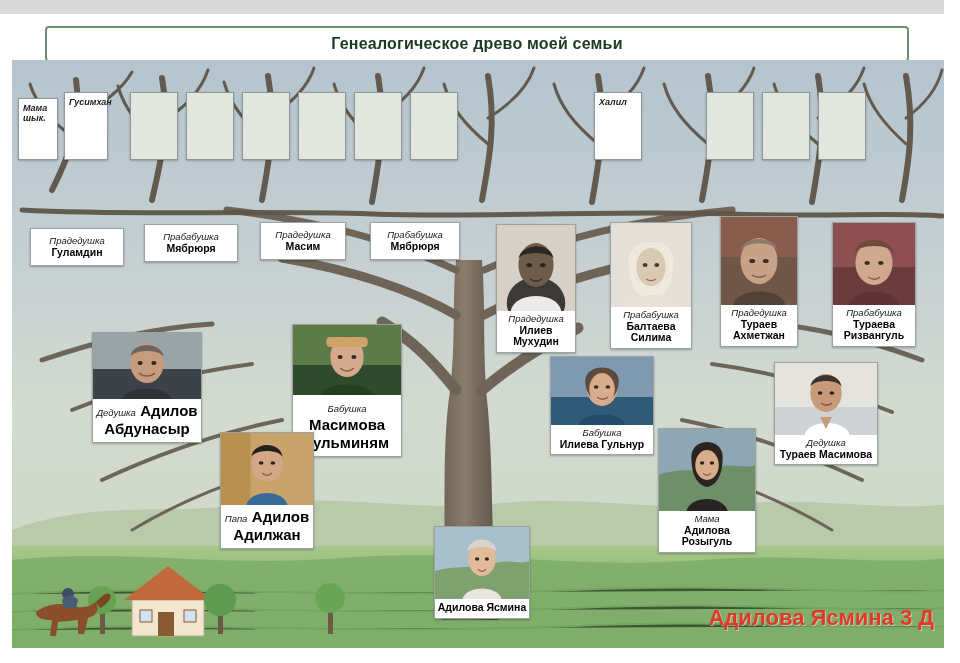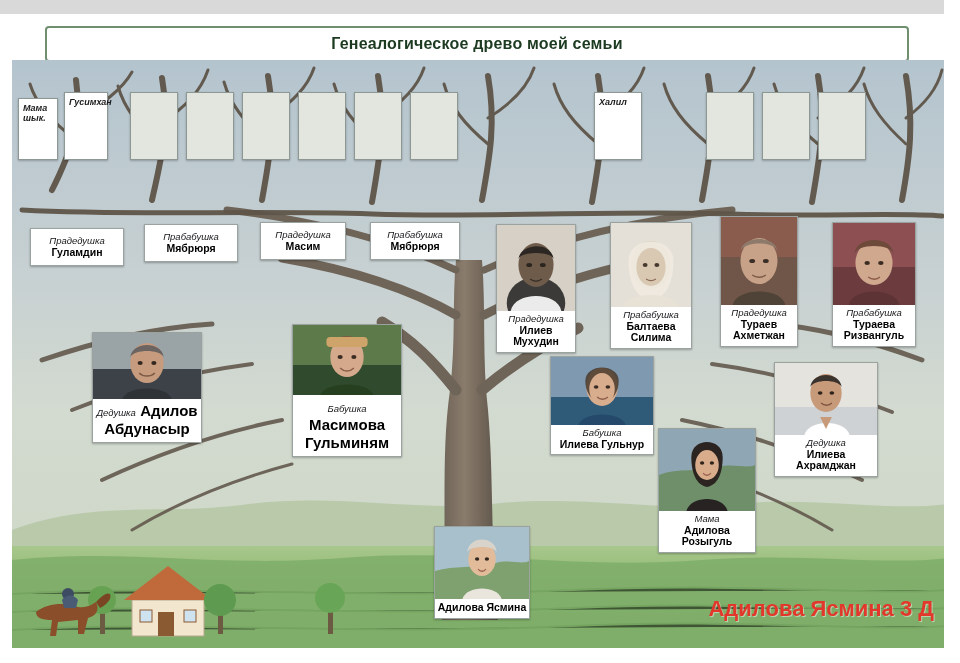--- a/index.html
+++ b/index.html
@@ -130,21 +130,21 @@
     background: #ffffff;
     border: 1px solid #9aa3a0;
     box-shadow: 0 1px 2px rgba(0,0,0,.3);
     text-align: center;
     padding: 6px 3px 7px 3px;
   }
 
   .signature {
     position: absolute;
     right: 14px;
-    bottom: 26px;
+    bottom: 17px;
     font-size: 22px;
     font-weight: bold;
     color: #e2372b;
     text-shadow: 1px 1px 0 rgba(255,255,255,.45);
     white-space: nowrap;
   }
 </style>
 </head>
 <body>
 
@@ -483,24 +483,42 @@
           <path d="M36,24 C38,8 66,8 68,24 C64,16 40,16 36,24 Z" fill="#3a322c"></path>
           <ellipse cx="46" cy="30" rx="2.4" ry="1.8" fill="#2e241c"></ellipse>
           <ellipse cx="58" cy="30" rx="2.4" ry="1.8" fill="#2e241c"></ellipse>
           <path d="M47,40 C50,43 55,43 58,40" stroke="#7f5540" stroke-width="1.3" fill="none"></path>
           <path d="M30,72 C34,56 72,56 76,72 Z" fill="#ffffff"></path>
           <path d="M46,54 L52,66 L58,54 Z" fill="#c79a79"></path>
         </svg>
       </div>
       <div class="namebox">
         <span class="rel">Дедушка</span>
-        <span class="nm">Илиева Ахрамджан</span>
-      </div>
-    </div>
-
+        <span class="nm">Тураев Масимова</span>
+      </div>
+    </div>
+
+    <div class="card" style="left:208px; top:372px; width:94px;">
+      <div class="photo" style="height:72px;">
+        <svg viewBox="0 0 94 72" preserveAspectRatio="none">
+          <rect width="94" height="72" fill="#caa36c"></rect>
+          <rect x="0" y="0" width="30" height="72" fill="#b8904f"></rect>
+          <ellipse cx="47" cy="30" rx="16" ry="19" fill="#d3a786"></ellipse>
+          <path d="M31,24 C33,8 61,8 63,24 C59,16 35,16 31,24 Z" fill="#23201d"></path>
+          <ellipse cx="41" cy="30" rx="2.4" ry="1.8" fill="#2b231c"></ellipse>
+          <ellipse cx="53" cy="30" rx="2.4" ry="1.8" fill="#2b231c"></ellipse>
+          <path d="M42,40 C45,43 49,43 52,40" stroke="#8a5a44" stroke-width="1.3" fill="none"></path>
+          <path d="M26,72 C30,56 64,56 68,72 Z" fill="#3a6a9a"></path>
+        </svg>
+      </div>
+      <div class="namebox">
+        <span class="rel-inline">Папа</span>
+        <span class="nm-inline">Адилов Адилжан</span>
+      </div>
+    </div>
 
     <div class="card" style="left:646px; top:368px; width:98px;">
       <div class="photo" style="height:82px;">
         <svg viewBox="0 0 98 82" preserveAspectRatio="none">
           <rect width="98" height="82" fill="#8fa7b5"></rect>
           <path d="M0,46 C20,38 40,44 60,38 C76,34 90,40 98,36 L98,82 L0,82 Z" fill="#6f8f6a"></path>
           <ellipse cx="49" cy="34" rx="15" ry="18" fill="#d9ad8c"></ellipse>
           <path d="M33,28 C33,8 65,8 65,28 C65,44 60,56 49,58 C38,56 33,44 33,28 Z" fill="#2b2420"></path>
           <ellipse cx="49" cy="36" rx="12" ry="15" fill="#d9ad8c"></ellipse>
           <ellipse cx="44" cy="34" rx="2.2" ry="1.8" fill="#2e241c"></ellipse>

